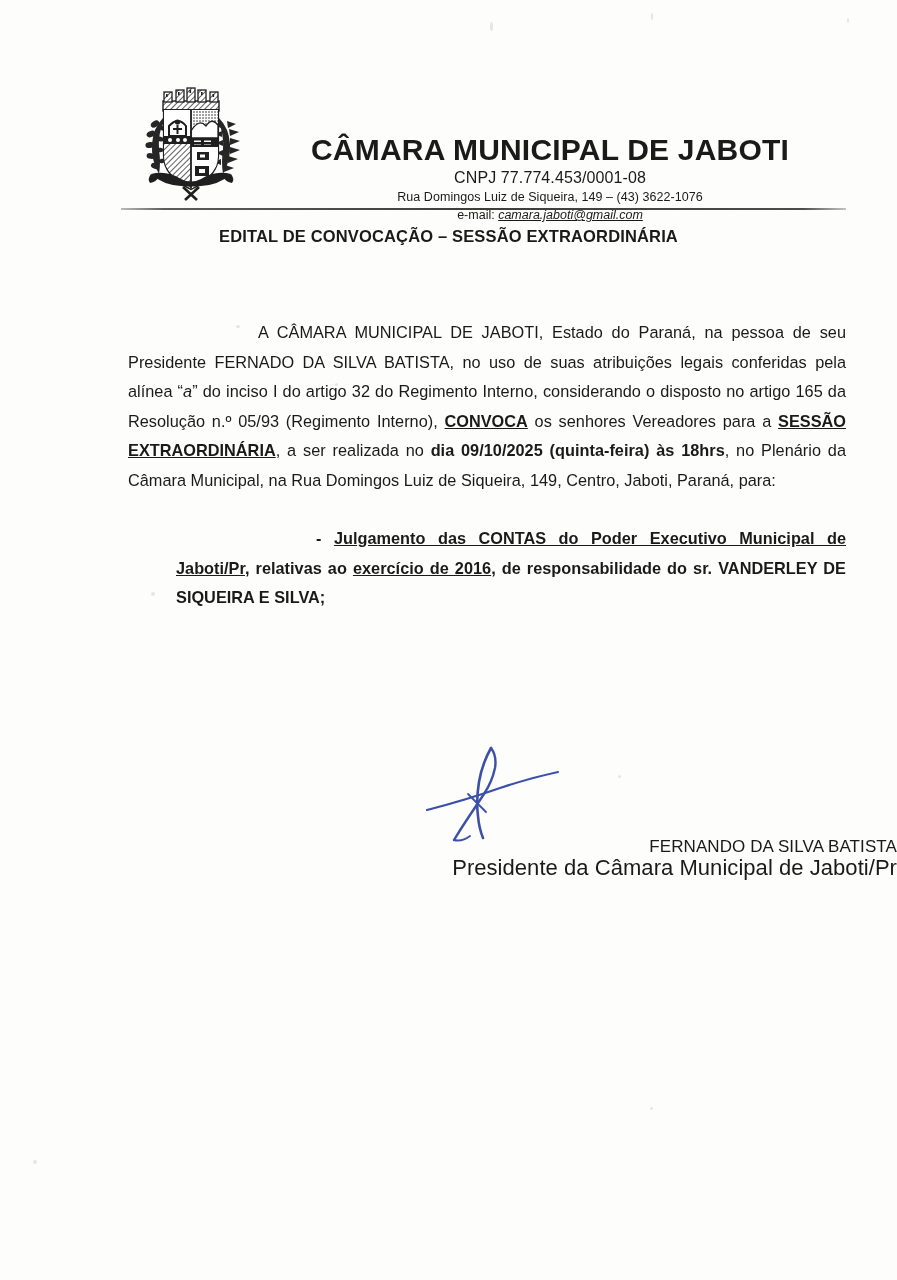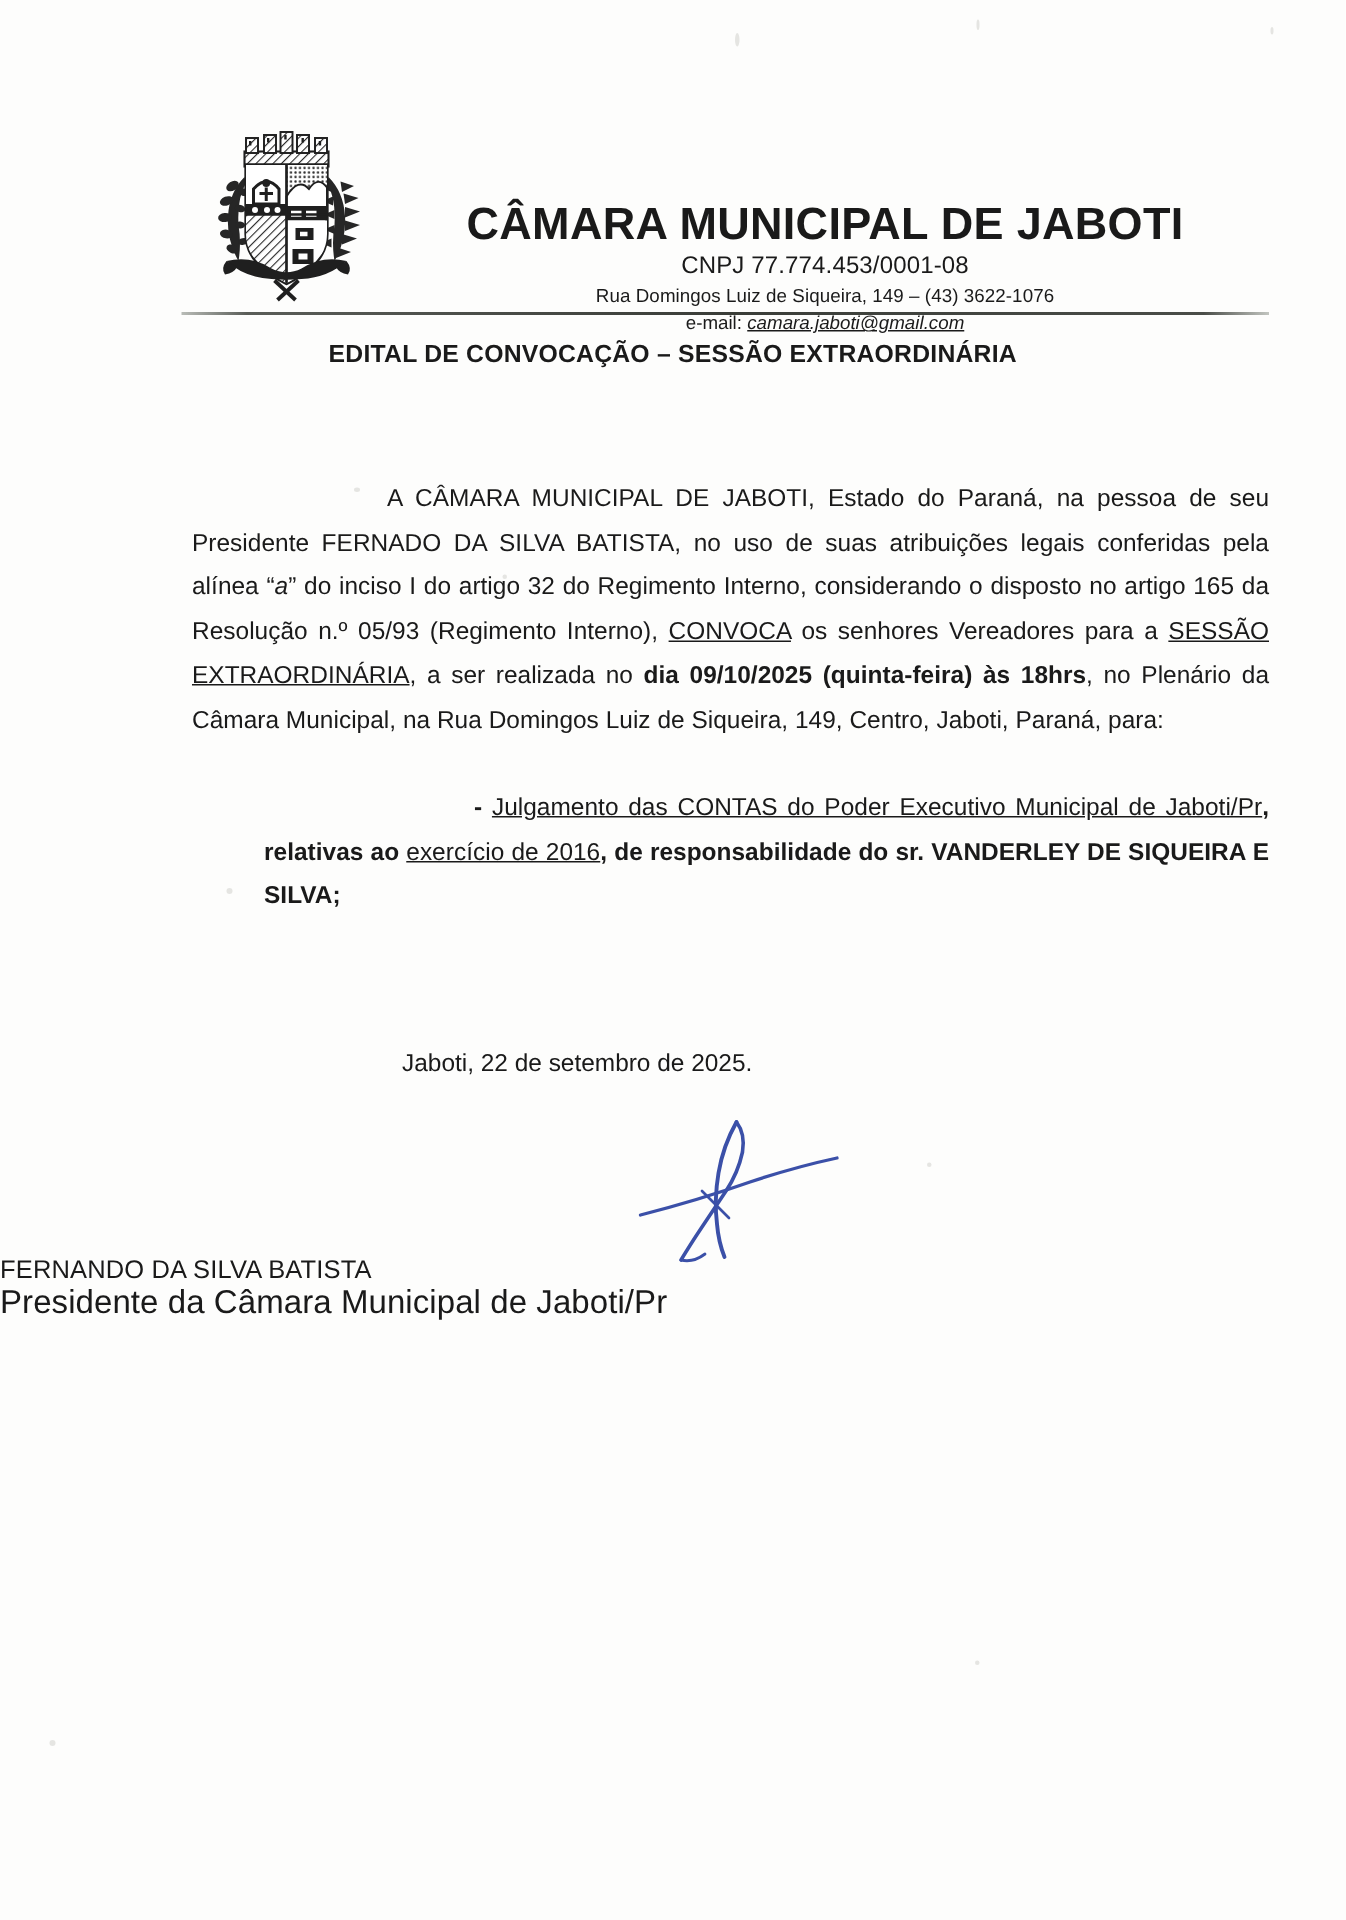--- a/index.html
+++ b/index.html
@@ -123,39 +123,39 @@
     line-height: 29.5px;
     text-align: justify;
     text-justify: inter-word;
     letter-spacing: 0.02px;
   }
   p.para.indent { text-indent: 130px; }
   p.para.indent-sm { text-indent: 140px; margin-left: 48px; }
   .gap { height: 29px; }
 
   b, .b { font-weight: bold; }
-  .bu { font-weight: normal; text-decoration: underline; }
+  .bu { font-weight: bold; text-decoration: underline; }
   .it { font-style: italic; }
 
   
   .date-line {
     position: absolute;
     left: 268px;
     top: 695px;
     font-size: 16.3px;
     line-height: 29.5px;
   }
 
   
   .sig-wrap {
     position: absolute;
     left: 0;
     top: 748px;
     width: 897px;
-    text-align: left;
+    text-align: right;
   }
   .sig-ink {
     position: absolute;
     left: 396px;
     top: -6px;
     width: 200px;
     height: 112px;
     pointer-events: none;
   }
   .sig-ink svg { display: block; width: 200px; height: 112px; }
@@ -325,21 +325,20 @@
 
   <div class="body-area">
 
     <p class="para indent"><span>A CÂMARA MUNICIPAL DE JABOTI, Estado do Paraná, na pessoa de seu Presidente FERNADO DA SILVA BATISTA, no uso de suas atribuições legais conferidas pela alínea “</span><span class="it">a</span><span>” do inciso I do artigo 32 do Regimento Interno, considerando o disposto no artigo 165 da Resolução n.º 05/93 (Regimento Interno), </span><span class="bu">CONVOCA</span><span> os senhores Vereadores para a </span><span class="bu">SESSÃO EXTRAORDINÁRIA</span><span>, a ser realizada no </span><span class="b">dia 09/10/2025 (quinta-feira) às 18hrs</span><span>, no Plenário da Câmara Municipal, na Rua Domingos Luiz de Siqueira, 149, Centro, Jaboti, Paraná, para:</span></p>
 
     <div class="gap"></div>
 
     <p class="para indent-sm"><span class="b">- </span><span class="bu">Julgamento das CONTAS do Poder Executivo Municipal de Jaboti/Pr</span><span class="b">, relativas ao </span><span class="bu">exercício de 2016</span><span class="b">, de responsabilidade do sr. VANDERLEY DE SIQUEIRA E SILVA;</span></p>
   </div>
 
-  <div class="date-line">Jaboti, 22 de setembro de 2025.</div>
 
   <div class="sig-wrap">
 
     <div class="sig-ink">
       <svg viewBox="0 0 200 112" xmlns="http://www.w3.org/2000/svg" aria-hidden="true">
         <g fill="none" stroke="#3b50a8" stroke-linecap="round" stroke-linejoin="round">
 
           <path d="M95 6 Q86 22 83 40 Q80 58 82 74 Q83 86 87 96" stroke-width="2.6"></path>
           <path d="M95 6 Q101 14 99 26 Q96 40 88 52 Q80 64 72 76 Q64 88 58 98" stroke-width="2.4"></path>
 

